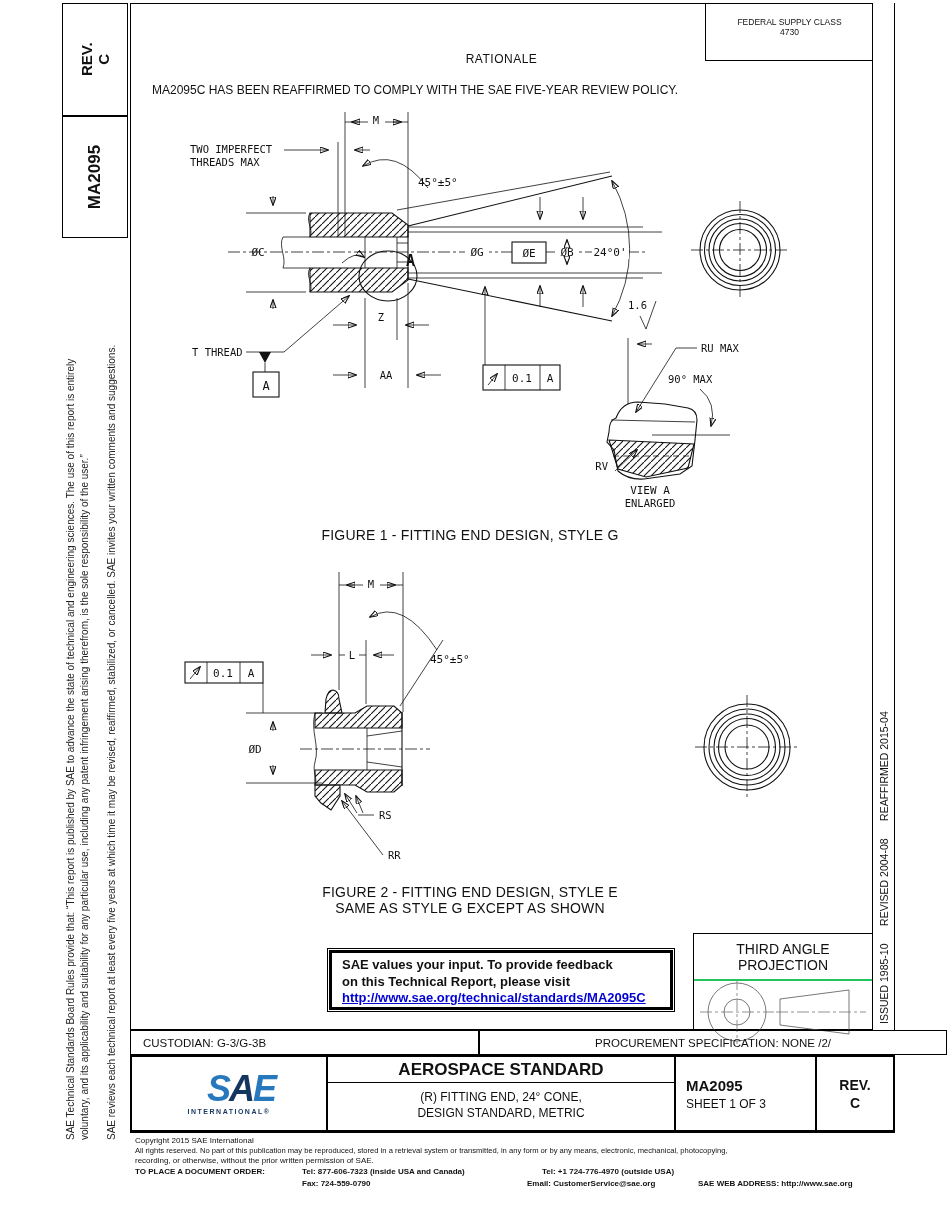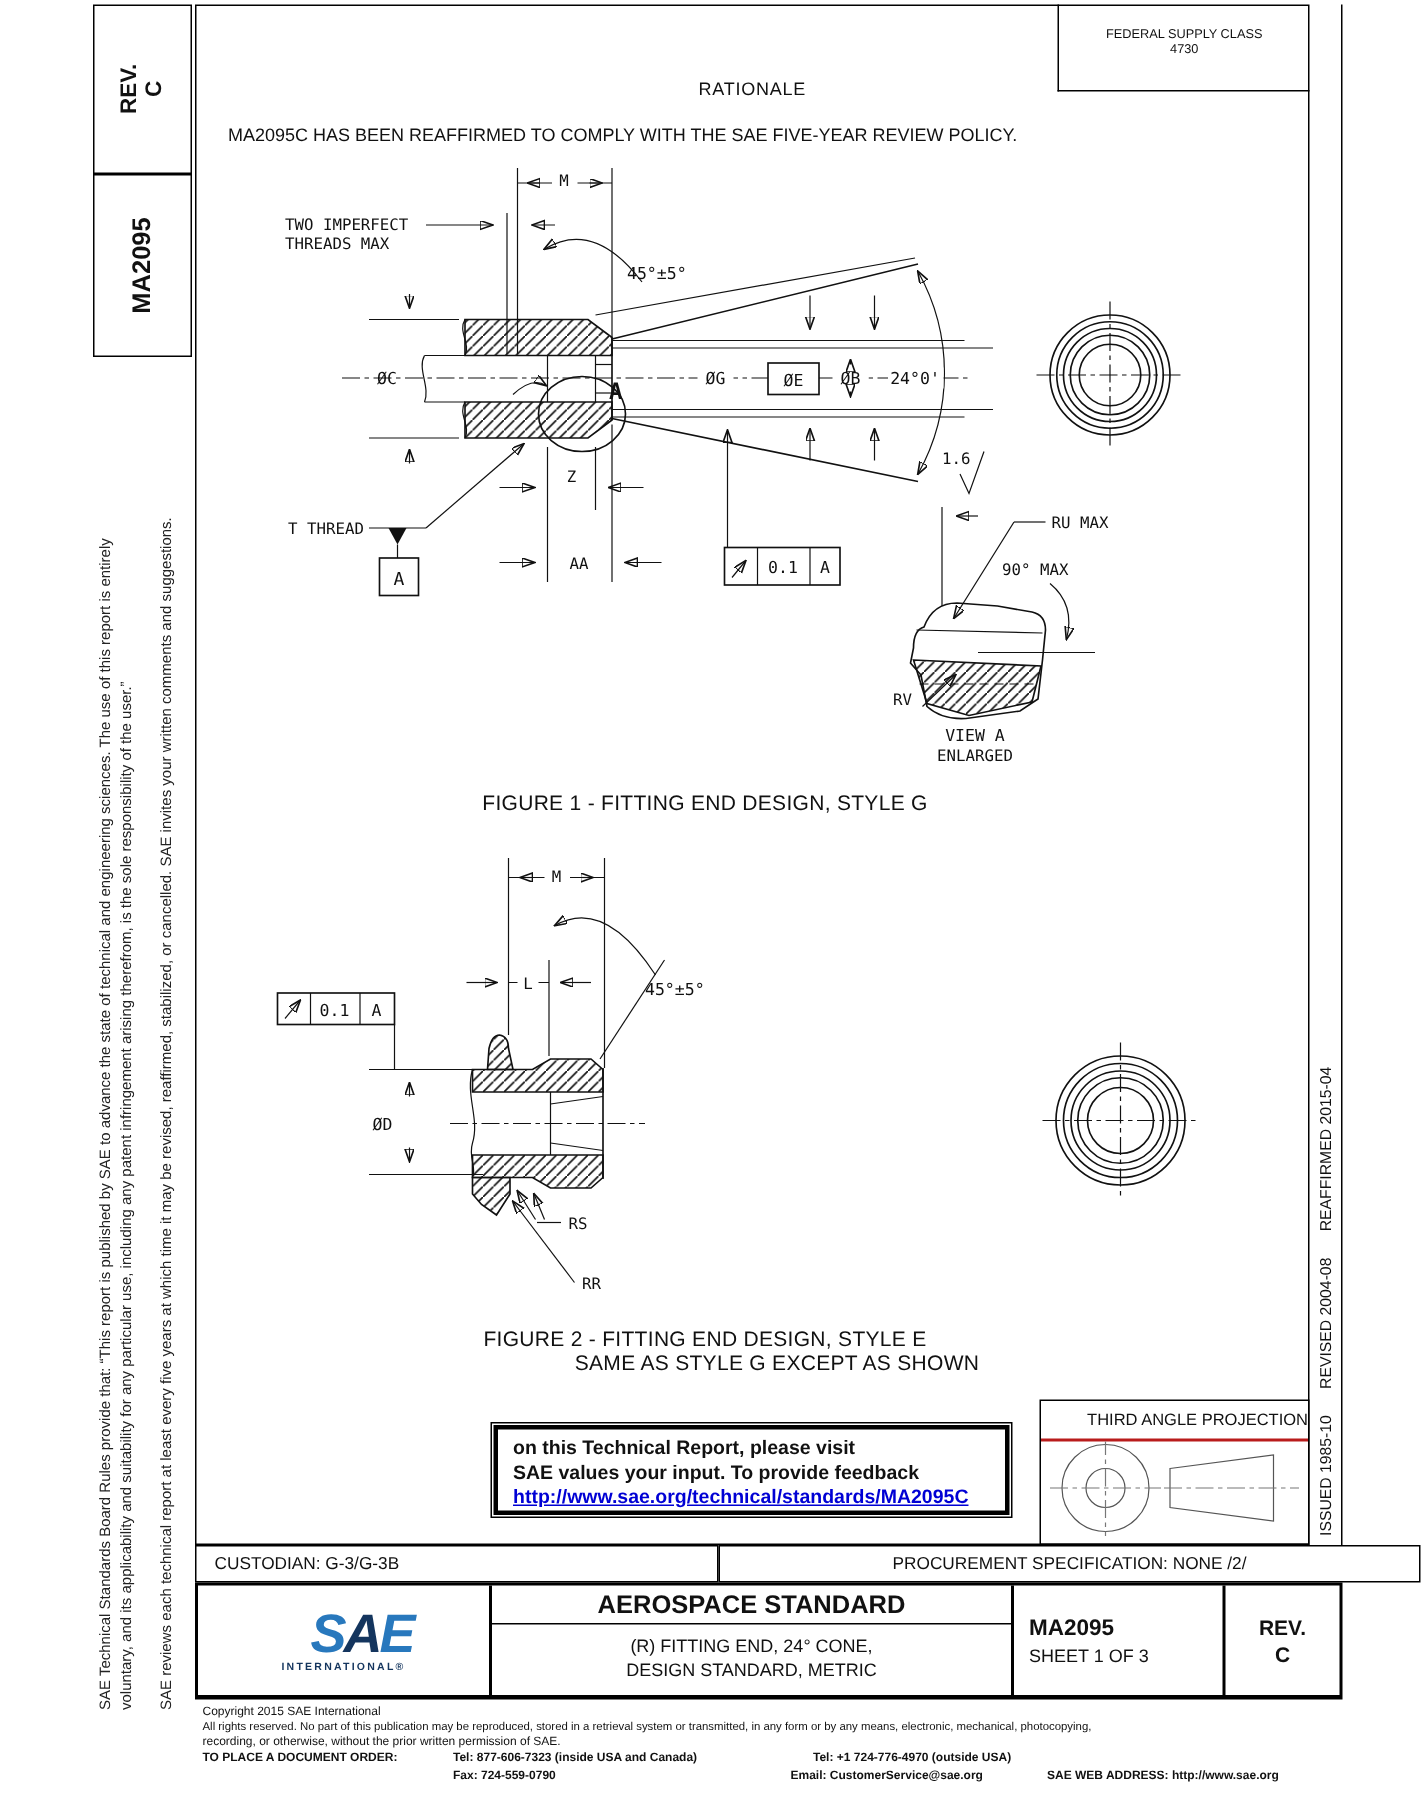--- a/index.html
+++ b/index.html
@@ -282,32 +282,32 @@
   <text x="352" y="659" text-anchor="middle">L</text>
   <text x="430" y="663" class="lbl">45°±5°</text>
   <text x="223" y="677" text-anchor="middle" class="lbl">0.1</text>
   <text x="251" y="677" text-anchor="middle" class="lbl">A</text>
   <text x="255" y="753" text-anchor="middle" class="lbl">ØD</text>
   <text x="379" y="819">RS</text>
   <text x="388" y="859">RR</text>
 </svg>
 
 <div class="abs caption" style="left:130px;top:884px;width:680px;">FIGURE 2 - FITTING END DESIGN, STYLE E</div>
-<div class="abs caption" style="left:130px;top:900px;width:680px;margin-left:48px;">SAME AS STYLE G EXCEPT AS SHOWN</div>
+<div class="abs caption" style="left:130px;top:900px;width:680px;">SAME AS STYLE G EXCEPT AS SHOWN</div>
 
 <div class="abs" style="left:327px;top:948px;width:348px;height:64px;border:1px solid #000;box-sizing:border-box;padding:1px;">
   <div style="border:3px solid #000;height:100%;box-sizing:border-box;padding:4px 10px;font-weight:bold;font-size:13px;line-height:16.5px;">
+    <div>SAE values your input. To provide feedback</div>
     <div>on this Technical Report, please visit</div>
-    <div>SAE values your input. To provide feedback</div>
     <a href="#" style="color:#0000d4;text-decoration:underline;">http://www.sae.org/technical/standards/MA2095C</a>
   </div>
 </div>
 
 <div class="abs" style="left:693px;top:933px;width:180px;height:97px;border:1.5px solid #000;box-sizing:border-box;">
-  <div style="text-align:right;font-size:11px;padding:7px 0 6px;border-bottom:2px solid #b91c1c;">THIRD ANGLE PROJECTION</div>
+  <div style="text-align:center;font-size:14px;padding:7px 0 6px;border-bottom:2px solid #22c55e;">THIRD ANGLE PROJECTION</div>
   <svg width="177" height="65" viewBox="694 963 177 65">
     <circle cx="737" cy="994" r="29" class="thin" style="stroke:#555;"></circle>
     <circle cx="737" cy="994" r="13" class="thin" style="stroke:#555;"></circle>
     <line class="cl" x1="700" y1="994" x2="774" y2="994" style="stroke:#777;"></line>
     <line class="cl" x1="737" y1="960" x2="737" y2="1026" style="stroke:#777;"></line>
     <polygon points="780,981 849,972 849,1016 780,1007" class="thin" style="stroke:#555;"></polygon>
     <line class="cl" x1="776" y1="994" x2="866" y2="994" style="stroke:#777;"></line>
   </svg>
 </div>
 

